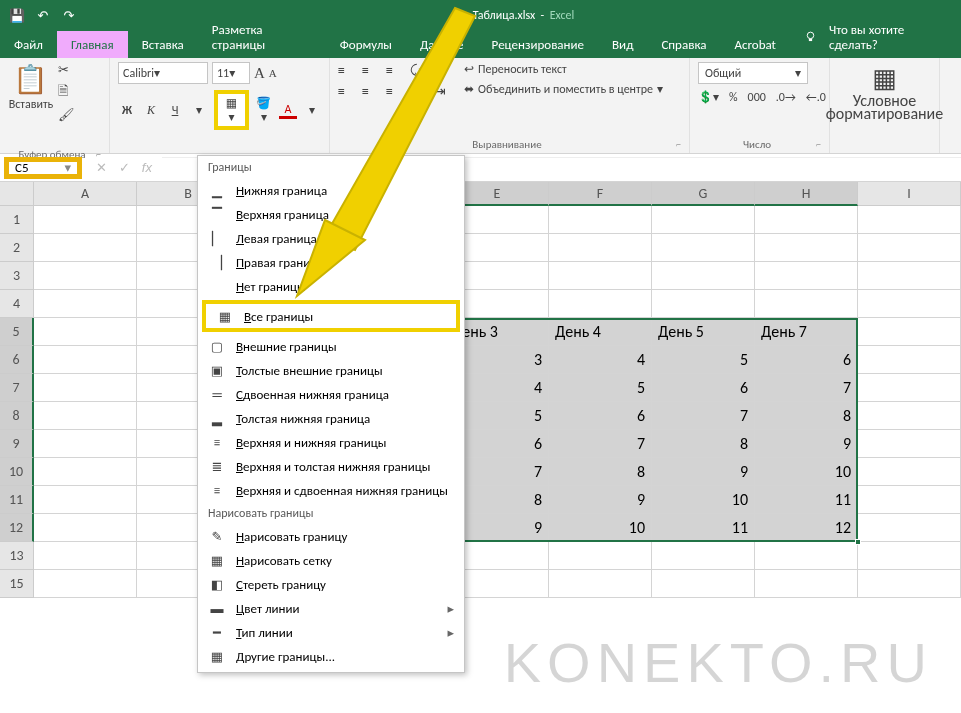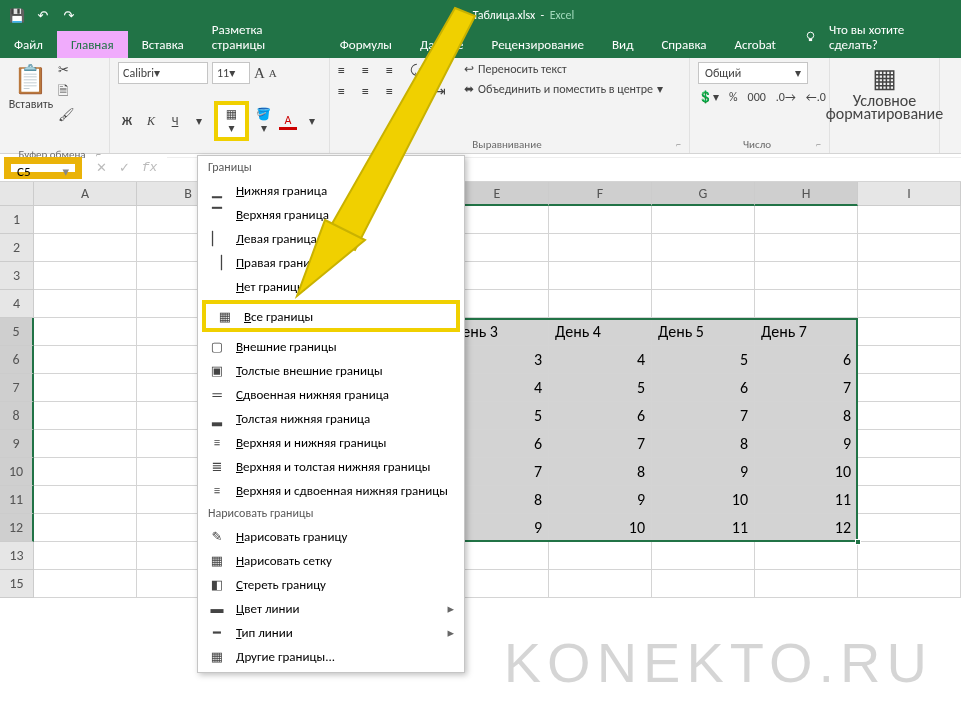--- a/index.html
+++ b/index.html
@@ -23,21 +23,21 @@
 .ribbon { height: 96px; background: #f3f3f3; border-bottom: 1px solid #d4d4d4; display: flex; font-size: 12px; color: #444; }
 .group { border-right: 1px solid #e1e1e1; padding: 4px 8px 2px; display: flex; flex-direction: column; justify-content: space-between; }
 .group-body { display: flex; align-items: flex-start; }
 .group-label { text-align: center; color: #6a6a6a; font-size: 11px; padding-top: 2px; margin-top: 24px; }
 .group-label .corner { float: right; font-size: 10px; color: #999; }
 
 .paste-btn { text-align: center; width: 46px; }
 .paste-btn .ic { font-size: 28px; }
 .small-col { display: flex; flex-direction: column; gap: 4px; margin-left: 4px; font-size: 13px; }
 
-.font-top { display: flex; gap: 4px; align-items: center; margin-bottom: 17px; }
+.font-top { display: flex; gap: 4px; align-items: center; margin-bottom: 6px; }
 .font-top select, .font-top .combo { border: 1px solid #c5c5c5; background: #fff; font-size: 12px; height: 22px; padding: 0 4px; }
 .font-name { width: 90px; display: inline-flex; align-items: center; }
 .font-size { width: 38px; display: inline-flex; align-items: center; }
 .font-A { font-family: "Times New Roman"; }
 
 .font-bot { display: flex; gap: 6px; align-items: center; }
 .font-bot span { min-width: 18px; text-align: center; }
 .bold { font-weight: bold; }
 .italic { font-style: italic; font-family: serif; }
 .under { text-decoration: underline; }
@@ -50,23 +50,23 @@
 .align-merge { display: flex; align-items: center; gap: 4px; }
 
 .num-top { border: 1px solid #c5c5c5; background: #fff; font-size: 12px; height: 22px; width: 110px; padding: 0 6px; display: flex; align-items: center; justify-content: space-between; }
 .num-bot { display: flex; gap: 10px; margin-top: 6px; }
 
 .styles-group { text-align: center; }
 .styles-group .ic { font-size: 26px; }
 
 
 .fbar { height: 28px; border-bottom: 1px solid #d4d4d4; display: flex; align-items: center; font-size: 13px; }
-.name-box { width: 78px; border: 7px solid #eab308; margin: 2px 4px; height: 22px; padding: 0 6px; display: flex; align-items: flex-start; justify-content: space-between; }
+.name-box { width: 78px; border: 5px solid #eab308; margin: 2px 4px; height: 22px; padding: 0 6px; display: flex; align-items: center; justify-content: space-between; }
 .fbar-btns { color: #bbb; padding: 0 10px; display: flex; gap: 12px; }
-.fx { font-style: italic; font-family: Liberation Mono, monospace; }
+.fx { font-style: italic; font-family: Liberation Sans, sans-serif; }
 
 
 .grid { position: relative; }
 .col-headers { display: flex; height: 24px; background: #e6e6e6; font-size: 14px; color: #555; }
 .corner-cell { width: 34px; border-right: 1px solid #ccc; border-bottom: 1px solid #ccc; background: #e6e6e6; }
 .col-h { width: 103px; border-right: 1px solid #ccc; border-bottom: 1px solid #ccc; text-align: center; line-height: 24px; }
 .col-h.sel { background: #cfcfcf; border-bottom: 2px solid #217346; }
 
 .rows { }
 .row-h { width: 34px; background: #e6e6e6; border-right: 1px solid #ccc; border-bottom: 1px solid #ccc; text-align: center; font-size: 14px; color: #555; display: flex; align-items: center; justify-content: center; }

